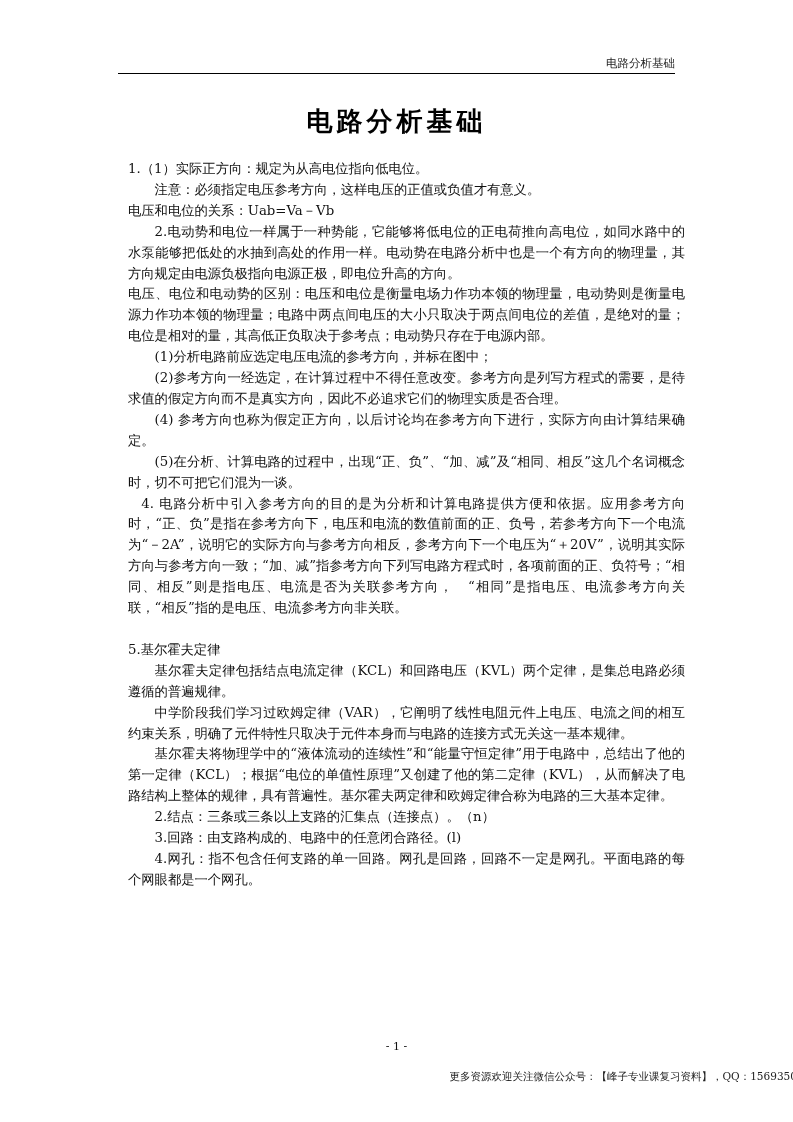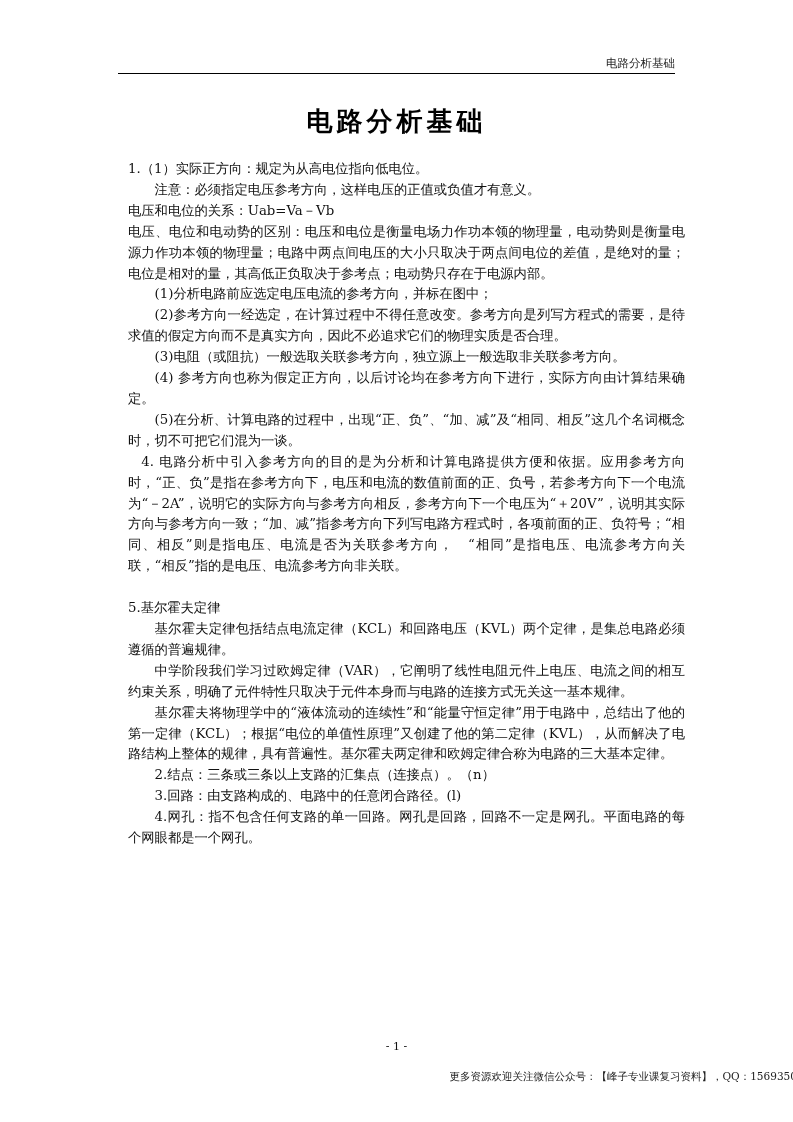--- a/index.html
+++ b/index.html
@@ -22,24 +22,24 @@
 
 <div class="header-text">电路分析基础</div>
 <div class="header-rule"></div>
 
 <div class="title">电路分析基础</div>
 
 <div class="content">
   <p class="plain">1.（1）实际正方向：规定为从高电位指向低电位。</p>
   <p class="ind">注意：必须指定电压参考方向，这样电压的正值或负值才有意义。</p>
   <p>电压和电位的关系：Uab=Va－Vb</p>
+  <p class="ind">2.电动势和电位一样属于一种势能，它能够将低电位的正电荷推向高电位，如同水路中的水泵能够把低处的水抽到高处的作用一样。电动势在电路分析中也是一个有方向的物理量，其方向规定由电源负极指向电源正极，即电位升高的方向。</p>
   <p>电压、电位和电动势的区别：电压和电位是衡量电场力作功本领的物理量，电动势则是衡量电源力作功本领的物理量；电路中两点间电压的大小只取决于两点间电位的差值，是绝对的量；电位是相对的量，其高低正负取决于参考点；电动势只存在于电源内部。</p>
   <p class="ind">(1)分析电路前应选定电压电流的参考方向，并标在图中；</p>
   <p class="ind">(2)参考方向一经选定，在计算过程中不得任意改变。参考方向是列写方程式的需要，是待求值的假定方向而不是真实方向，因此不必追求它们的物理实质是否合理。</p>
-  <p class="ind">(3)电阻（或阻抗）一般选取关联参考方向，独立源上一般选取非关联参考方向。</p>
   <p class="ind">(4) 参考方向也称为假定正方向，以后讨论均在参考方向下进行，实际方向由计算结果确定。</p>
   <p class="ind">(5)在分析、计算电路的过程中，出现“正、负”、“加、减”及“相同、相反”这几个名词概念时，切不可把它们混为一谈。</p>
   <p class="ind" style="text-indent:1em">4. 电路分析中引入参考方向的目的是为分析和计算电路提供方便和依据。应用参考方向时，“正、负”是指在参考方向下，电压和电流的数值前面的正、负号，若参考方向下一个电流为“－2A”，说明它的实际方向与参考方向相反，参考方向下一个电压为“＋20V”，说明其实际方向与参考方向一致；“加、减”指参考方向下列写电路方程式时，各项前面的正、负符号；“相同、相反”则是指电压、电流是否为关联参考方向，　“相同”是指电压、电流参考方向关联，“相反”指的是电压、电流参考方向非关联。</p>
   <div class="gap"></div>
   <p>5.基尔霍夫定律</p>
   <p class="ind">基尔霍夫定律包括结点电流定律（KCL）和回路电压（KVL）两个定律，是集总电路必须遵循的普遍规律。</p>
   <p class="ind">中学阶段我们学习过欧姆定律（VAR），它阐明了线性电阻元件上电压、电流之间的相互约束关系，明确了元件特性只取决于元件本身而与电路的连接方式无关这一基本规律。</p>
   <p class="ind">基尔霍夫将物理学中的“液体流动的连续性”和“能量守恒定律”用于电路中，总结出了他的第一定律（KCL）；根据“电位的单值性原理”又创建了他的第二定律（KVL），从而解决了电路结构上整体的规律，具有普遍性。基尔霍夫两定律和欧姆定律合称为电路的三大基本定律。</p>
   <p class="ind">2.结点：三条或三条以上支路的汇集点（连接点）。（n）</p>
   <p class="ind">3.回路：由支路构成的、电路中的任意闭合路径。(l)</p>

